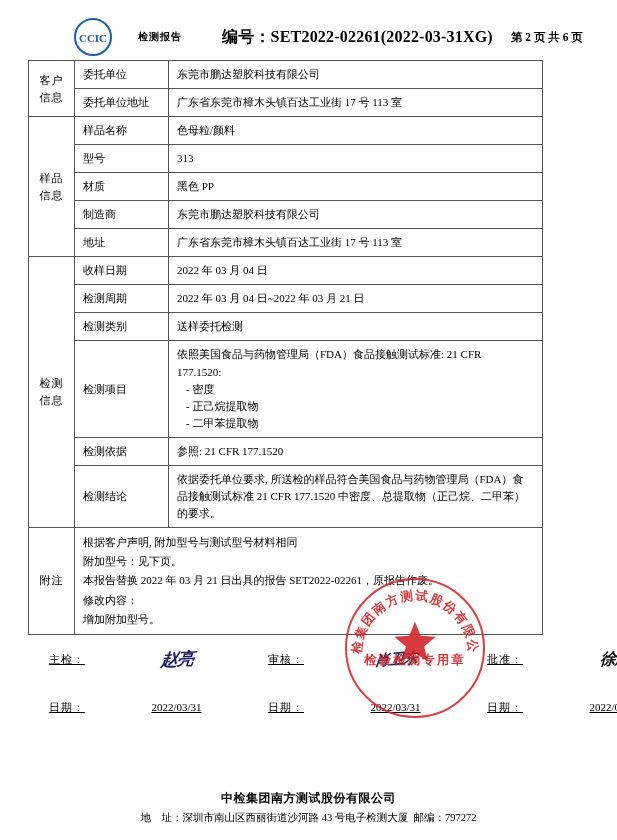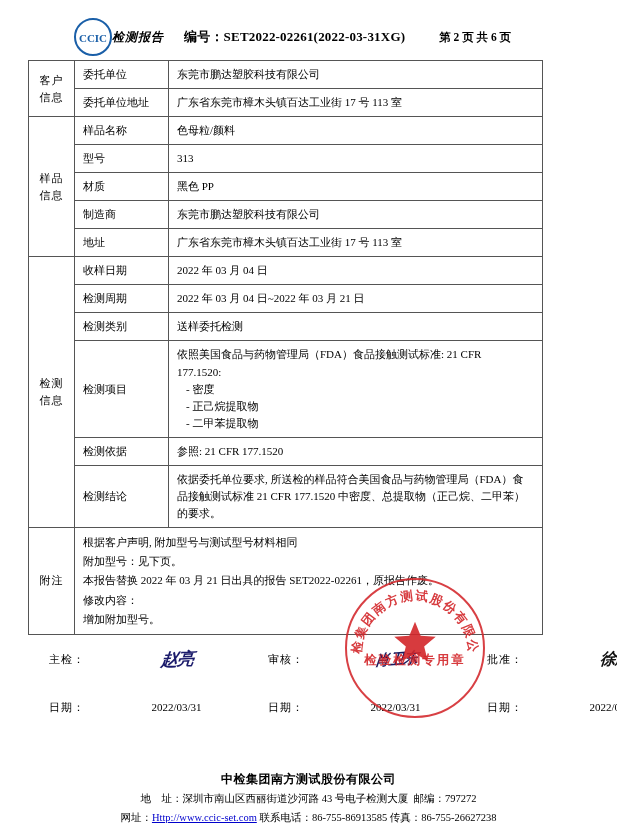--- a/index.html
+++ b/index.html
@@ -38,37 +38,37 @@
     border-radius: 50%;
     border: 2px solid #1a5fa8;
     display: flex;
     align-items: center;
     justify-content: center;
     position: relative;
     flex: none;
   }
   .logo svg { display:block; }
   .hdr-title {
-    font-size: 12px;
+    font-size: 10px;
     font-weight: bold;
     letter-spacing: 1px;
+    margin-left: 26px;
     white-space: nowrap;
-    font-style: italic;
   }
   .hdr-no {
-    font-size: 13px;
-    font-weight: bold;
-    margin-left: 20px;
+    font-size: 16px;
+    font-weight: bold;
+    margin-left: 40px;
     white-space: nowrap;
     letter-spacing: .2px;
   }
   .hdr-page {
     font-size: 11.5px;
     font-weight: bold;
-    margin-left: 34px;
+    margin-left: 18px;
     white-space: nowrap;
   }
 
   
   table.main {
     width: 515px;
     border-collapse: collapse;
     table-layout: fixed;
     margin-top: 0;
   }
@@ -115,20 +115,21 @@
     width: 561px;
     border-collapse: collapse;
     table-layout: fixed;
   }
   table.sig td {
     padding: 10px 8px;
     font-size: 11px;
     border: none;
     vertical-align: middle;
     height: 28px;
+    text-decoration: underline;
   }
   .sig-l { width: 62px; text-align: center; letter-spacing:1px;}
   .sig-v { width: 125px; text-align: center; }
   .hand {
     font-family: "DejaVu Serif", serif;
     font-style: italic;
     font-weight: bold;
     font-size: 17px;
     color: #1b1b6b;
     letter-spacing: -1px;
@@ -345,18 +346,15 @@
       <polygon points="12,1 15.1,8.6 23.3,9.2 17,14.5 19,22.5 12,18.1 5,22.5 7,14.5 0.7,9.2 8.9,8.6" fill="#d3262a"></polygon>
     </svg>
     <div class="bottomtxt">检验检测专用章</div>
   </div>
 
   <div class="footer">
     <div class="f1">中检集团南方测试股份有限公司</div>
     <div>
       <span>地　址：</span><span>深圳市南山区西丽街道沙河路 43 号电子检测大厦</span>&nbsp;&nbsp;<span>邮编：</span><span>797272</span>
     </div>
-    <div>
-      <span>网址：</span><a href="#">Http://www.ccic-set.com</a>&nbsp;<span>联系电话：</span><span>86-755-86913585</span>&nbsp;<span>传真：</span><span>86-755-26627238</span>
-    </div>
   </div>
 
 </div>
 
 </body></html>

